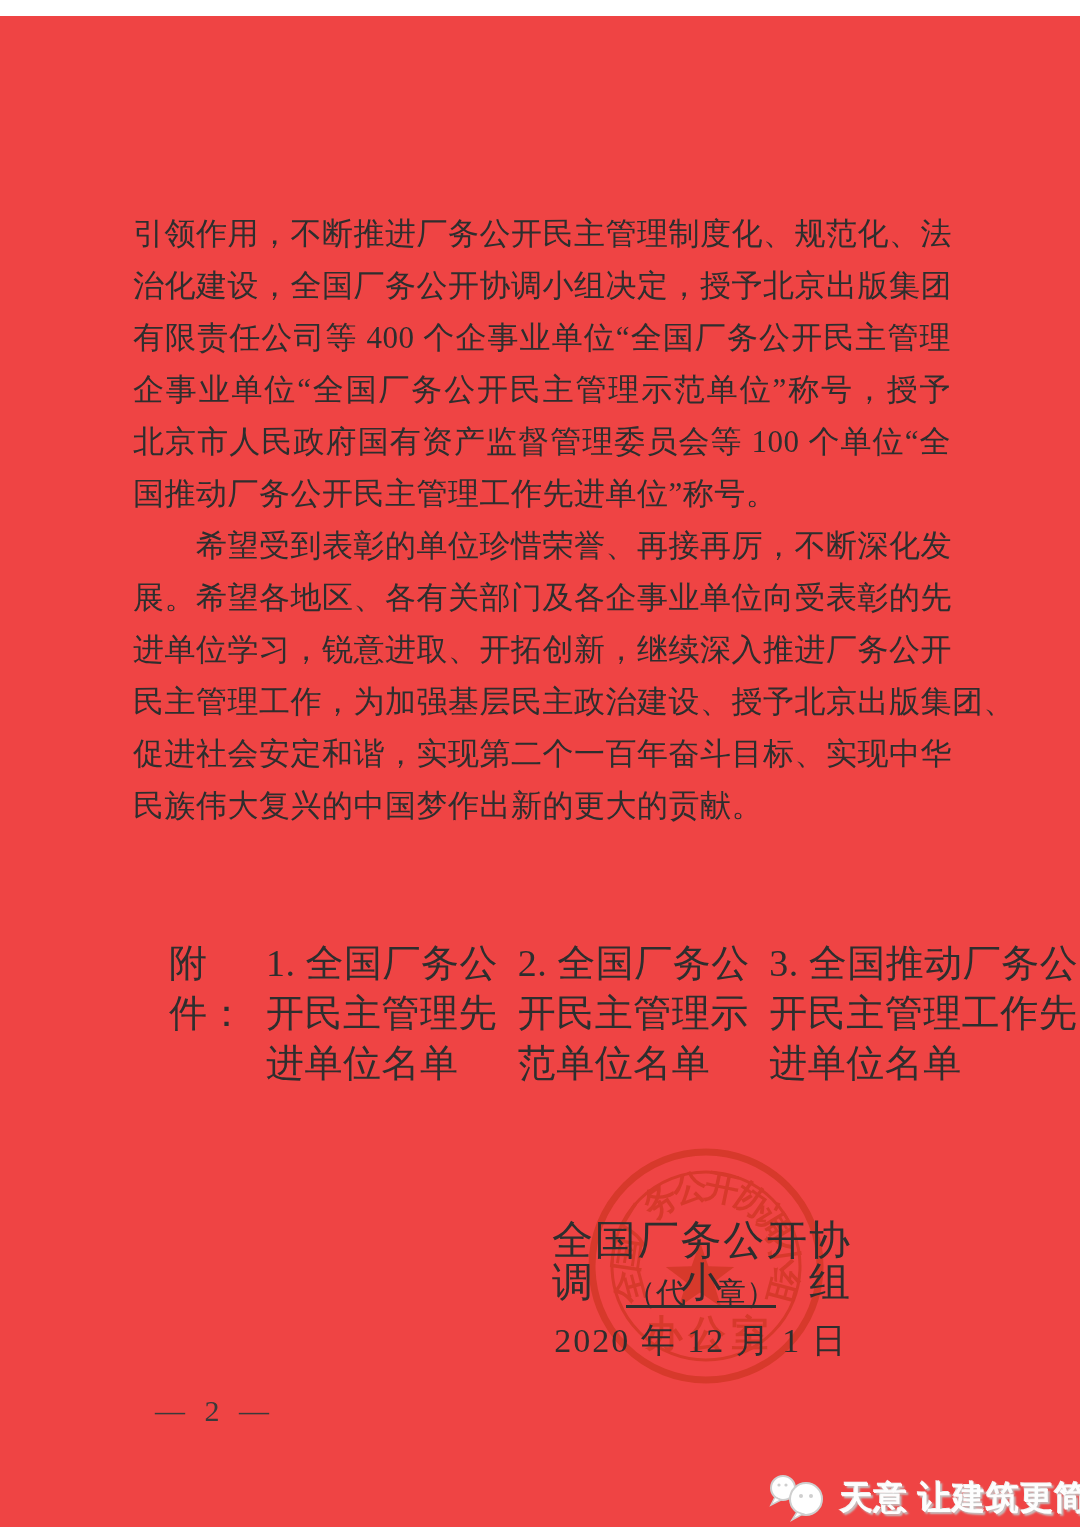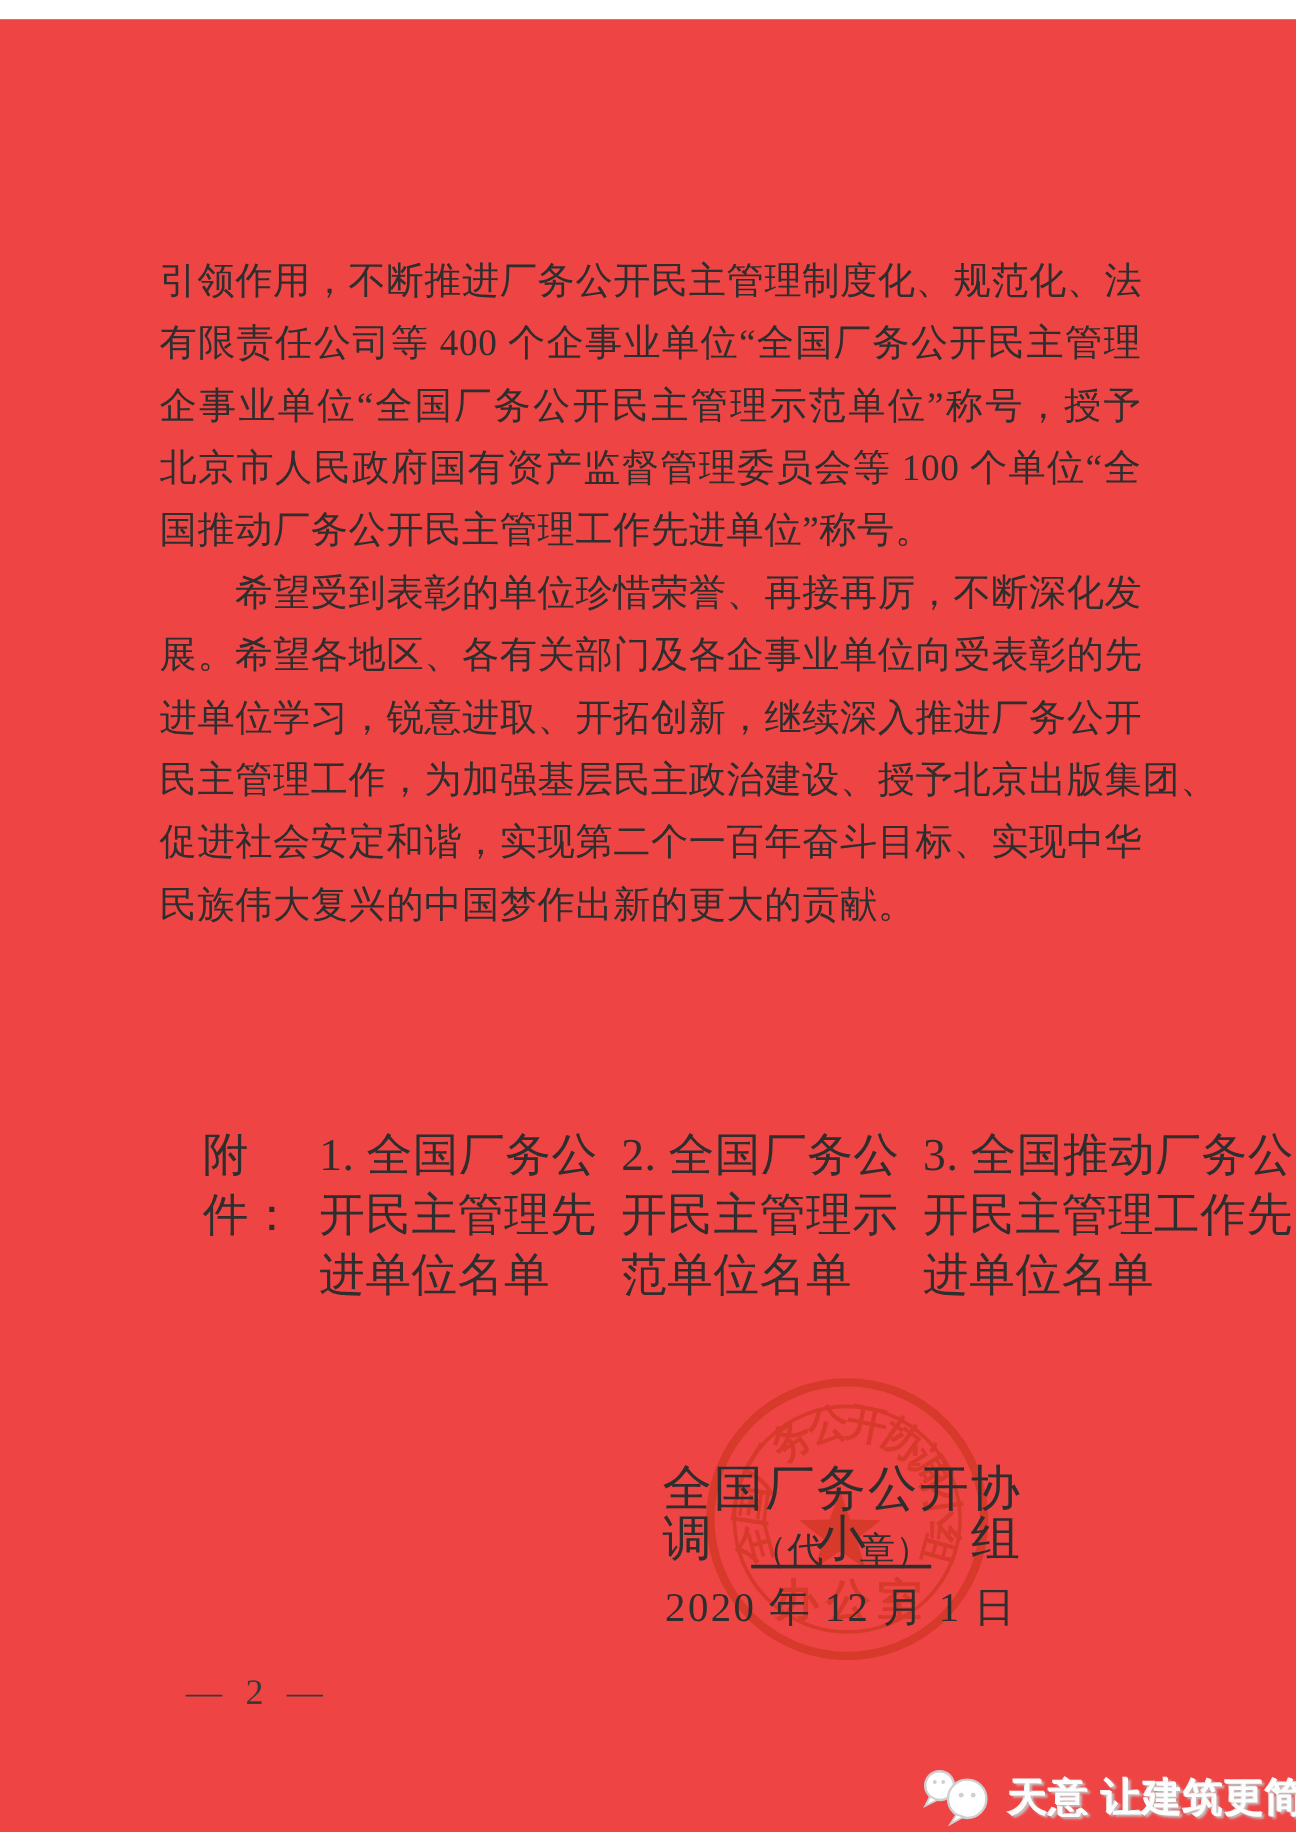--- a/index.html
+++ b/index.html
@@ -45,20 +45,21 @@
     white-space:nowrap;
   }
 </style>
 </head>
 <body>
 
 <div class="page">
 
   <div class="doc-body">
       <div class="line">引领作用，不断推进厂务公开民主管理制度化、规范化、法</div>
+      <div class="line">治化建设，全国厂务公开协调小组决定，授予北京出版集团</div>
       <div class="line">有限责任公司等 400 个企事业单位“全国厂务公开民主管理</div>
       <div class="line">企事业单位“全国厂务公开民主管理示范单位”称号，授予</div>
       <div class="line">北京市人民政府国有资产监督管理委员会等 100 个单位“全</div>
       <div class="line last">国推动厂务公开民主管理工作先进单位”称号。</div>
       <div class="line indent">希望受到表彰的单位珍惜荣誉、再接再厉，不断深化发</div>
       <div class="line">展。希望各地区、各有关部门及各企事业单位向受表彰的先</div>
       <div class="line">进单位学习，锐意进取、开拓创新，继续深入推进厂务公开</div>
       <div class="line">民主管理工作，为加强基层民主政治建设、授予北京出版集团、</div>
       <div class="line">促进社会安定和谐，实现第二个一百年奋斗目标、实现中华</div>
       <div class="line last">民族伟大复兴的中国梦作出新的更大的贡献。</div>

